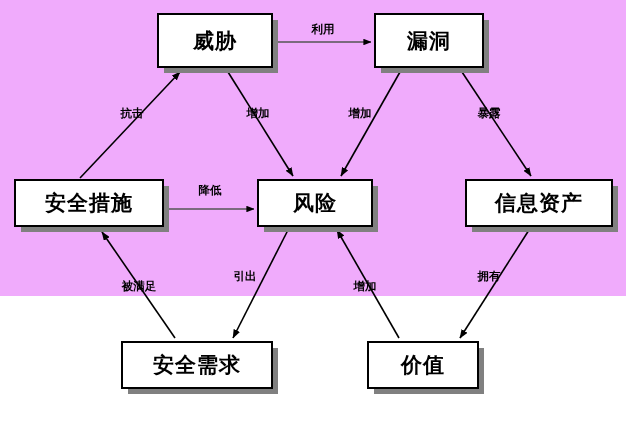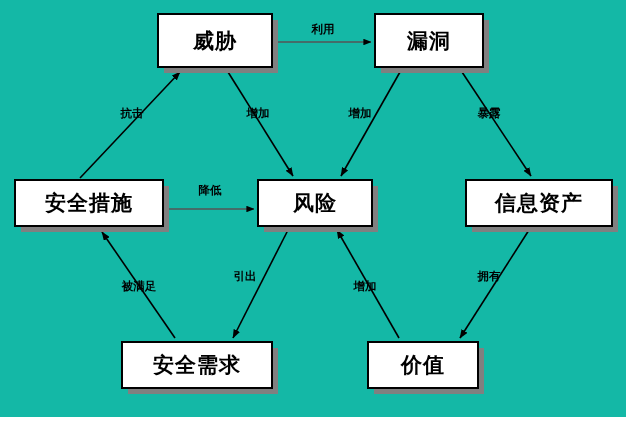--- a/index.html
+++ b/index.html
@@ -9,22 +9,22 @@
   }
   body {
     width: 626px;
     height: 423px;
     font-family: "DejaVu Sans", "Liberation Sans", sans-serif;
     overflow: hidden;
   }
   #diagram-root {
     position: relative;
     width: 626px;
-    height: 417px;
-    background: #14b8a6;
+    height: 296px;
+    background: #f0abfc;
   }
   #diagram-svg {
     position: absolute;
     top: 0;
     left: 0;
     width: 626px;
     height: 423px;
   }
   .node-box {
     fill: #ffffff;

